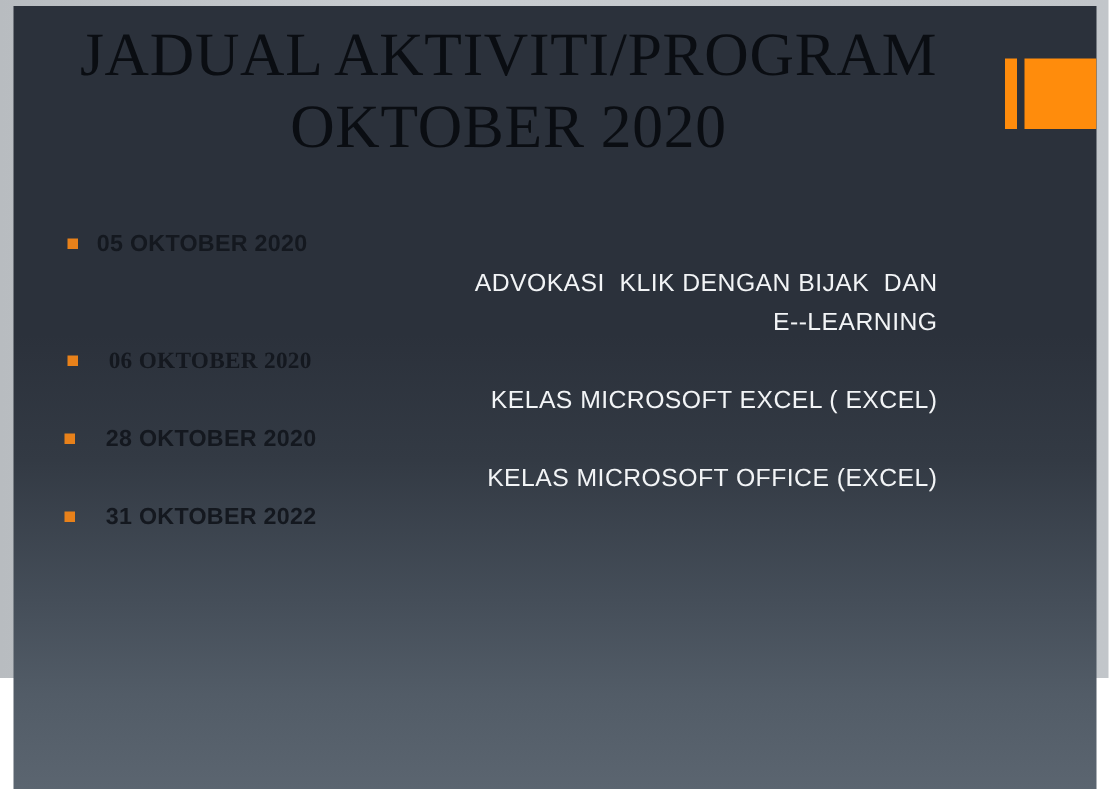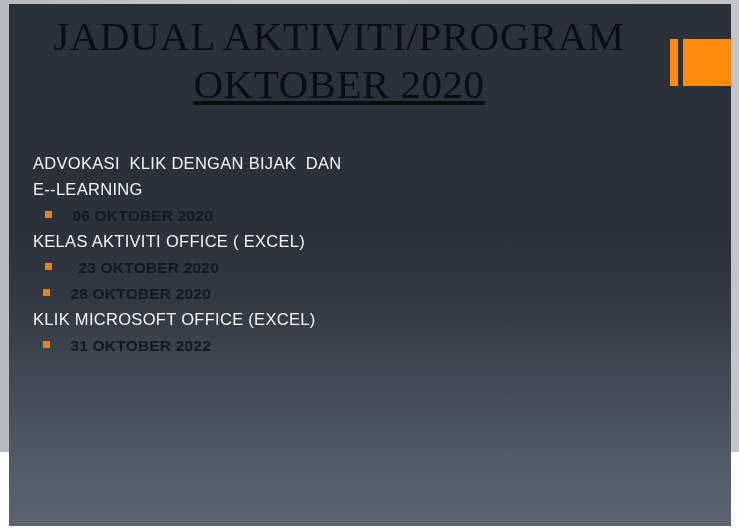--- a/index.html
+++ b/index.html
@@ -50,21 +50,21 @@
     top: 8px;
     width: 660px;
     text-align: center;
     font-family: "Liberation Serif", "DejaVu Serif", serif;
     color: #0a0d12;
     font-size: 41px;
     line-height: 48px;
     letter-spacing: 0.5px;
   }
   #title-line-1 { display: block; white-space: nowrap; }
-  #title-line-2 { display: block; white-space: nowrap; text-decoration: underline; }
+  #title-line-2 { display: block; white-space: nowrap; }
 
   
   #deco-group {
     position: absolute;
     right: 0px;
     top: 35px;
     width: 75px;
     height: 47px;
   }
   #deco-bar {
@@ -114,34 +114,35 @@
     display: inline-block;
     font-size: 15.5px;
     font-weight: bold;
     color: #14181f;
     letter-spacing: 0.2px;
     vertical-align: middle;
   }
   .date-row.indent-0 { padding-left: 20px; }
   .date-row.indent-0 .date-label { padding-left: 6px; }
   .date-row.indent-1 { padding-left: 20px; }
-  .date-row.indent-1 .date-label { padding-left: 14px; }
+  .date-row.indent-1 .date-label { padding-left: 14px; font-family: Liberation Serif, serif; }
   .date-row.indent-2 { padding-left: 20px; }
   .date-row.indent-2 .date-label { padding-left: 20px; }
   .date-row.indent-3 { padding-left: 18px; }
   .date-row.indent-3 .date-label { padding-left: 14px; }
 
   .desc-row {
     display: block;
     font-size: 16.5px;
     color: #f2f4f6;
     line-height: 26px;
     letter-spacing: 0.3px;
     padding-left: 8px;
     white-space: pre;
+    text-align: right;
   }
   .desc-row.second-line { padding-left: 8px; }
 </style>
 </head>
 <body>
 
 <div id="slide-frame">
 
   <div id="slide-canvas">
 
@@ -151,45 +152,45 @@
     </div>
 
     <div id="deco-group">
       <div id="deco-bar"></div>
       <div id="deco-block"></div>
     </div>
 
     <div id="content-body">
 
       <div class="entry">
+        <div class="date-row indent-0">
+          <span class="bullet-marker"></span>
+          <span class="date-label">05 OKTOBER 2020</span>
+        </div>
         <div class="desc-row">ADVOKASI  KLIK DENGAN BIJAK  DAN</div>
         <div class="desc-row second-line">E--LEARNING</div>
       </div>
 
       <div class="entry">
         <div class="date-row indent-1">
           <span class="bullet-marker"></span>
           <span class="date-label">06 OKTOBER 2020</span>
         </div>
-        <div class="desc-row">KELAS AKTIVITI OFFICE ( EXCEL)</div>
-      </div>
-
-      <div class="entry">
-        <div class="date-row indent-2">
-          <span class="bullet-marker"></span>
-          <span class="date-label">23 OKTOBER 2020</span>
-        </div>
+        <div class="desc-row">KELAS MICROSOFT EXCEL ( EXCEL)</div>
+      </div>
+
+      <div class="entry">
       </div>
 
       <div class="entry">
         <div class="date-row indent-3">
           <span class="bullet-marker"></span>
           <span class="date-label">28 OKTOBER 2020</span>
         </div>
-        <div class="desc-row">KLIK MICROSOFT OFFICE (EXCEL)</div>
+        <div class="desc-row">KELAS MICROSOFT OFFICE (EXCEL)</div>
       </div>
 
       <div class="entry">
         <div class="date-row indent-3">
           <span class="bullet-marker"></span>
           <span class="date-label">31 OKTOBER 2022</span>
         </div>
       </div>
 
     </div>

